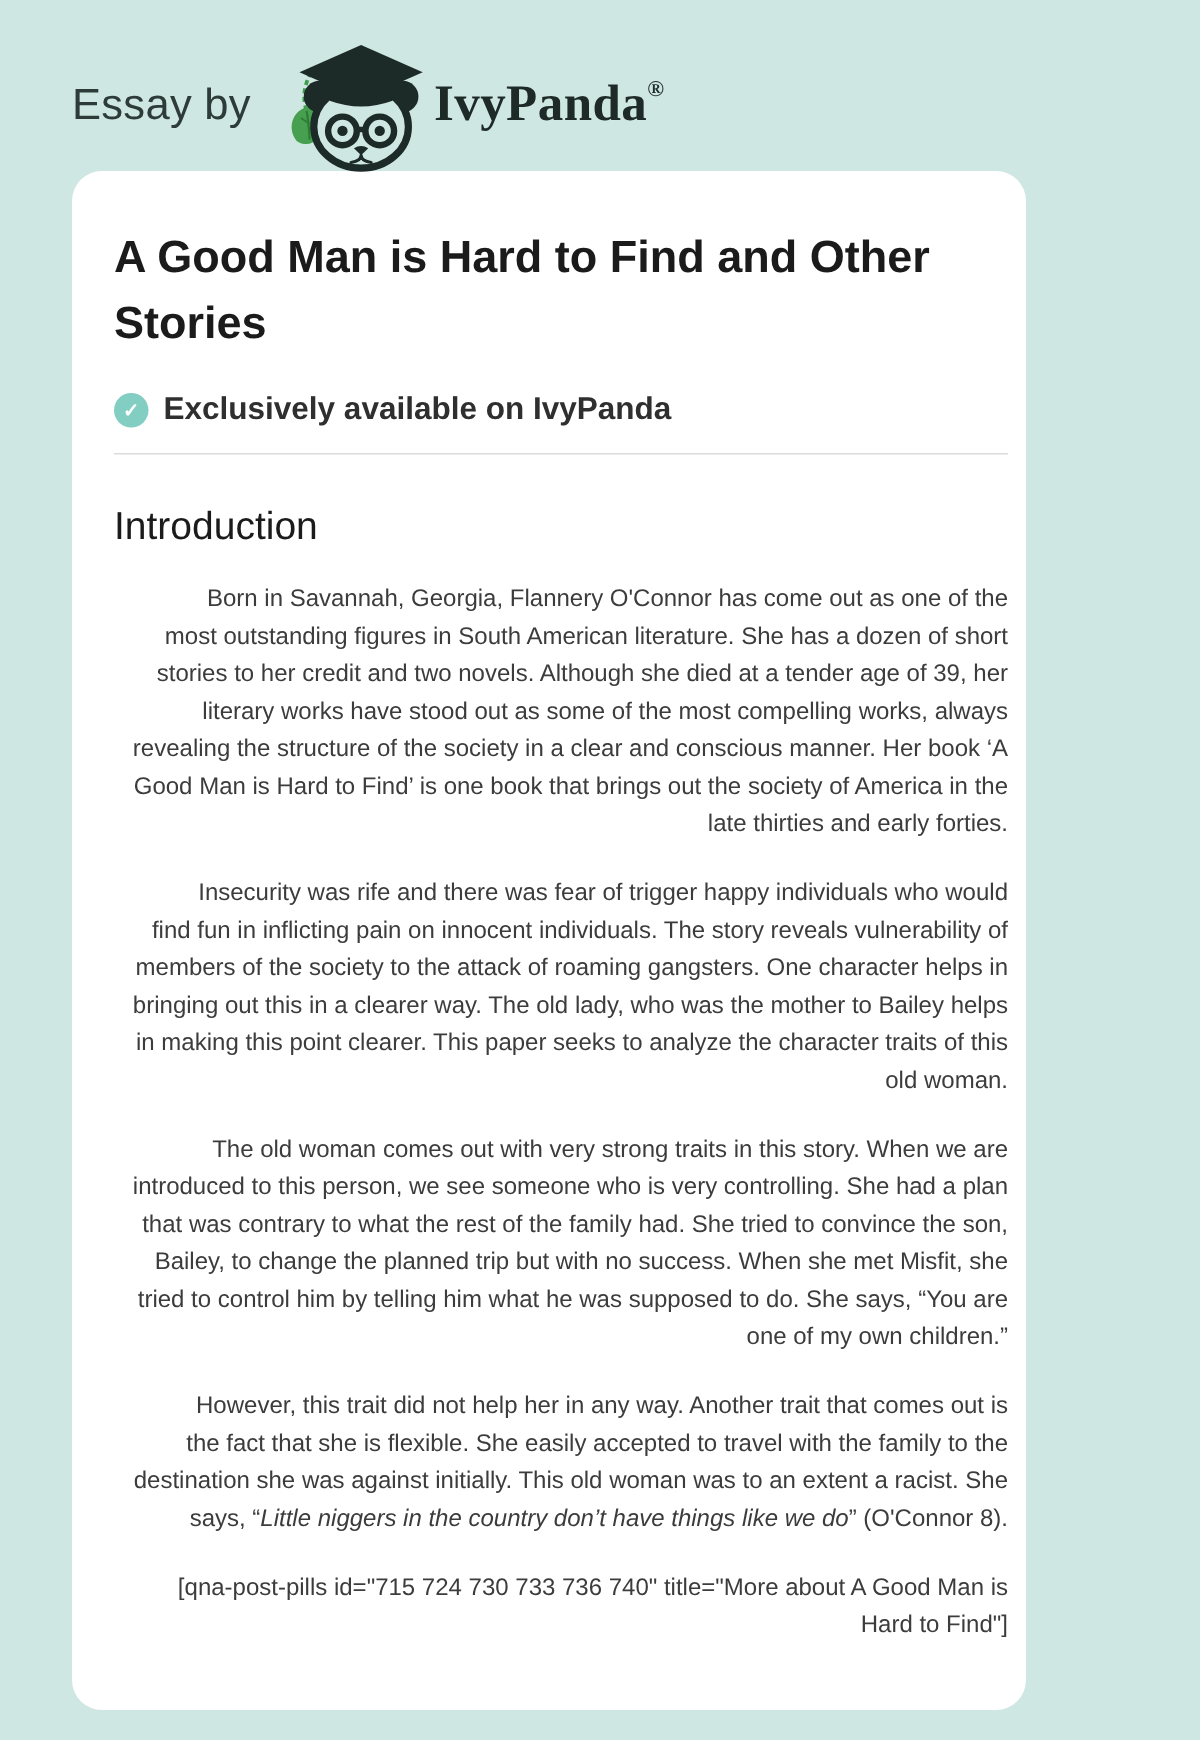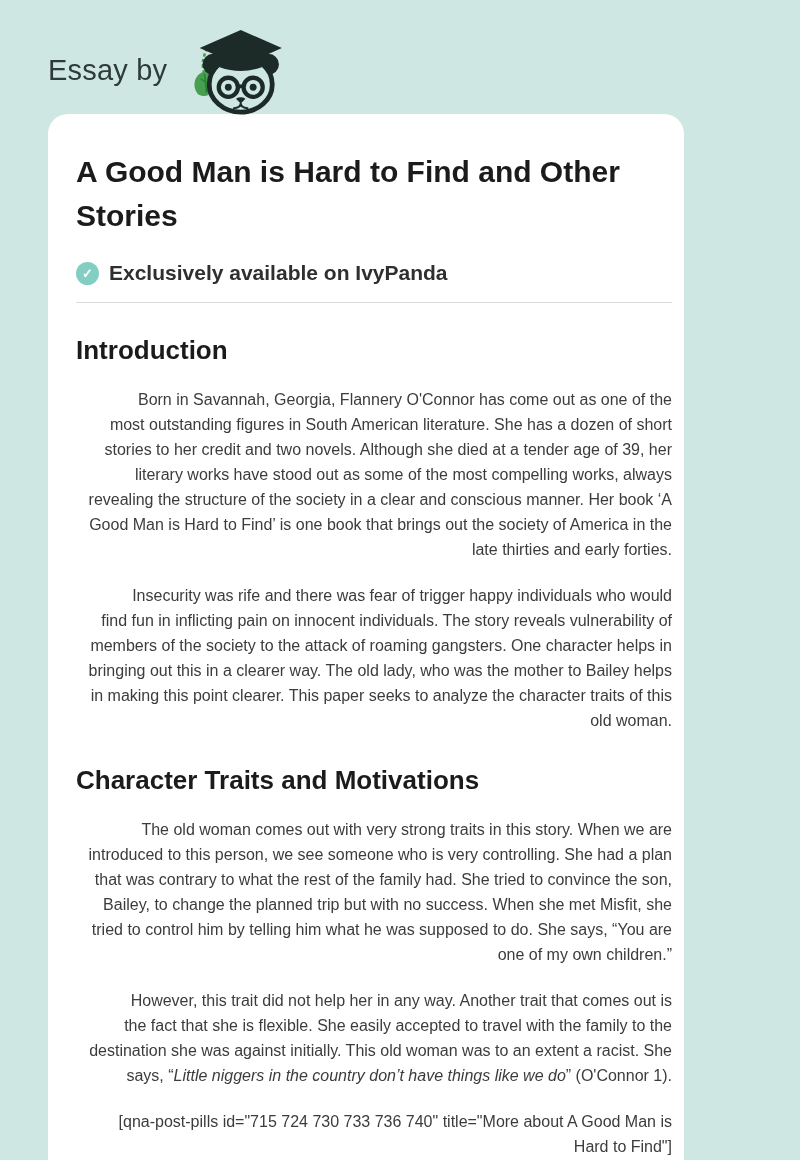--- a/index.html
+++ b/index.html
@@ -83,21 +83,21 @@
     font-weight: 700;
     color: #2f2f2f;
   }
   hr.divider {
     border: none;
     border-top: 1px solid #dbdbdb;
     margin: 0 0 4px 0;
   }
   h2.section-heading {
     font-size: 26px;
-    font-weight: 700;
+    font-weight: 400;
     color: #1b1b1b;
     margin: 32px 0 2px 0;
   }
   p.body-text {
     font-size: 16px;
     line-height: 25px;
     color: #3c3c3c;
     text-indent: 35px;
     margin: 21px 0 0 0;
     text-align: right;
@@ -133,41 +133,41 @@
         <circle cx="69" cy="61" r="10" fill="#cfe7e2" stroke="#1d2b28" stroke-width="4.5"></circle>
         <line x1="53" y1="60" x2="59" y2="60" stroke="#1d2b28" stroke-width="4"></line>
         <circle cx="43" cy="61" r="3.6" fill="#1d2b28"></circle>
         <circle cx="69" cy="61" r="3.6" fill="#1d2b28"></circle>
 
         <path d="M51 73 Q56 70 61 73 L56 78 Z" fill="#1d2b28"></path>
         <path d="M56 78 Q56 82 49 83 M56 78 Q56 82 63 83" stroke="#1d2b28" stroke-width="2.2" fill="none" stroke-linecap="round"></path>
       </svg>
     </span>
 
+    <span class="brand"><span>IvyPanda</span><sup>®</sup></span>
   </header>
 
   <main class="card">
 
     <h1 class="title">A Good Man is Hard to Find and Other Stories</h1>
 
     <div class="avail">
       <span class="badge">✓</span>
       <span class="avail-text">Exclusively available on IvyPanda</span>
     </div>
 
     <hr class="divider">
 
     <h2 class="section-heading">Introduction</h2>
 
     <p class="body-text">Born in Savannah, Georgia, Flannery O'Connor has come out as one of the most outstanding figures in South American literature. She has a dozen of short stories to her credit and two novels. Although she died at a tender age of 39, her literary works have stood out as some of the most compelling works, always revealing the structure of the society in a clear and conscious manner. Her book ‘A Good Man is Hard to Find’ is one book that brings out the society of America in the late thirties and early forties.</p>
 
     <p class="body-text">Insecurity was rife and there was fear of trigger happy individuals who would find fun in inflicting pain on innocent individuals. The story reveals vulnerability of members of the society to the attack of roaming gangsters. One character helps in bringing out this in a clearer way. The old lady, who was the mother to Bailey helps in making this point clearer. This paper seeks to analyze the character traits of this old woman.</p>
 
-    <h2 class="section-heading">Character Traits and Motivations</h2>
 
     <p class="body-text">The old woman comes out with very strong traits in this story. When we are introduced to this person, we see someone who is very controlling. She had a plan that was contrary to what the rest of the family had. She tried to convince the son, Bailey, to change the planned trip but with no success. When she met Misfit, she tried to control him by telling him what he was supposed to do. She says, “You are one of my own children.”</p>
 
-    <p class="body-text"><span>However, this trait did not help her in any way. Another trait that comes out is the fact that she is flexible. She easily accepted to travel with the family to the destination she was against initially. This old woman was to an extent a racist. She says, “</span><em>Little niggers in the country don’t have things like we do</em><span>” (O'Connor 1).</span></p>
+    <p class="body-text"><span>However, this trait did not help her in any way. Another trait that comes out is the fact that she is flexible. She easily accepted to travel with the family to the destination she was against initially. This old woman was to an extent a racist. She says, “</span><em>Little niggers in the country don’t have things like we do</em><span>” (O'Connor 8).</span></p>
 
     <p class="body-text">[qna-post-pills id="715 724 730 733 736 740" title="More about A Good Man is Hard to Find"]</p>
 
   </main>
 </div>
 
 </body></html>

